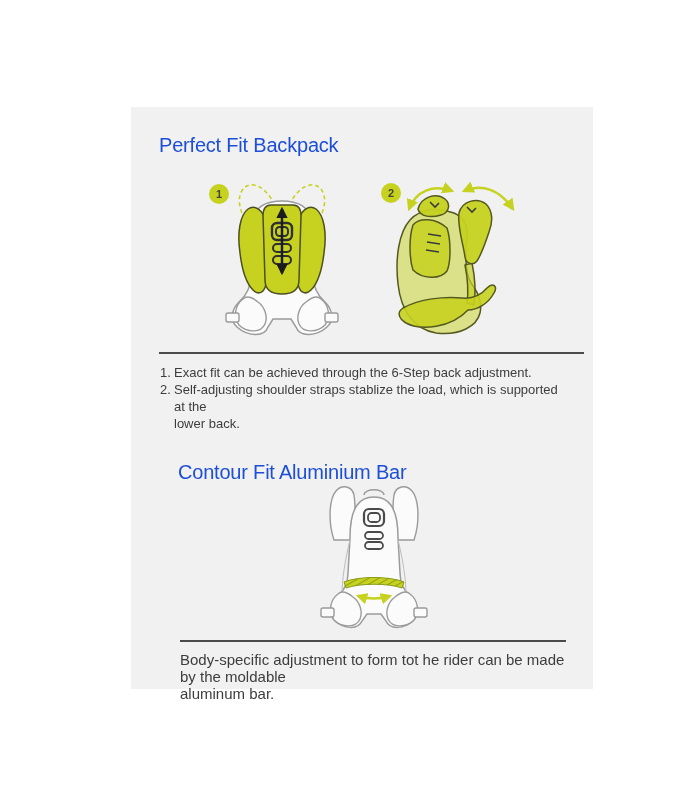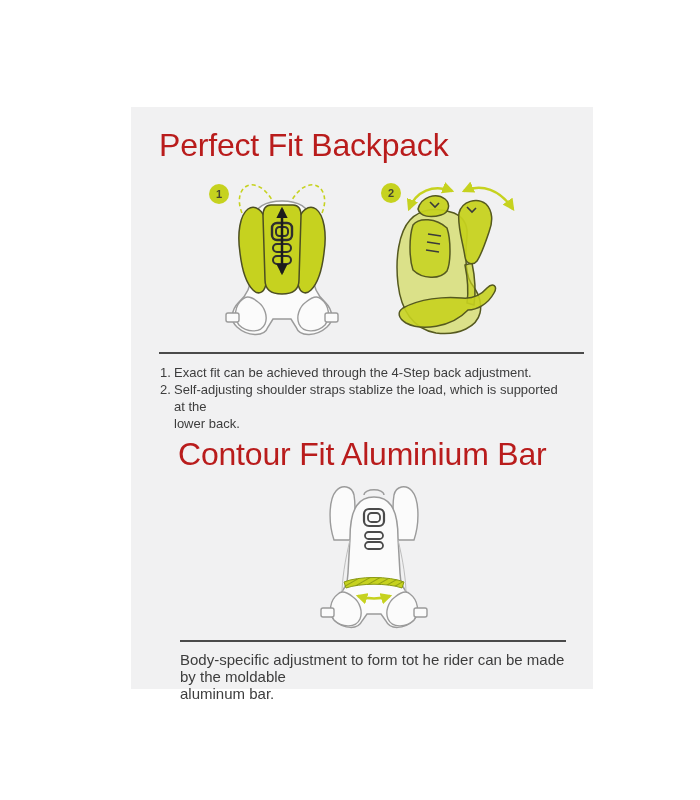--- a/index.html
+++ b/index.html
@@ -1,22 +1,22 @@
 <!DOCTYPE html>
 <html><head>
 <meta charset="utf-8">
 <style>
   html,body{margin:0;padding:0;background:#ffffff;}
   .page{position:relative;width:700px;height:800px;background:#ffffff;overflow:hidden;
         font-family:"Liberation Sans", sans-serif;color:#3d3d3d;}
   .card{position:absolute;left:131px;top:107px;width:462px;height:582px;background:#f1f1f2;}
-  .title{position:absolute;font-size:32px;font-weight:400;color:#b91c1c;letter-spacing:-0.2px;
+  .title{position:absolute;font-size:20px;font-weight:400;color:#1d4ed8;letter-spacing:-0.2px;
          line-height:26px;white-space:nowrap;text-align:right;}
   .title-1{left:28px;top:25px;}
-  .title-2{left:47px;top:334px;}
+  .title-2{left:47px;top:352px;}
   .fig{position:absolute;}
   .fig-1{left:65px;top:71px;width:184px;height:172px;}
   .fig-2{left:241px;top:71px;width:184px;height:172px;}
   .fig-3{left:167px;top:373px;width:164px;height:158px;}
   .rule{position:absolute;height:2px;background:#4a4a4a;}
   .rule-1{left:28px;top:245px;width:425px;}
   .rule-2{left:49px;top:533px;width:386px;}
   .instructions{position:absolute;left:29px;top:257px;width:405px;font-size:13px;line-height:17px;}
   .li{display:flex;}
   .li .marker{flex:0 0 14px;}
@@ -108,21 +108,21 @@
         <circle cx="19" cy="15" r="10" fill="#c6d21f"></circle>
         <text class="badge-num" x="19" y="19" text-anchor="middle">2</text>
       </g>
     </svg>
 
     <div class="rule rule-1"></div>
 
     <div class="instructions">
       <div class="li">
         <span class="marker">1.</span>
-        <span class="text">Exact fit can be achieved through the 4-Step back adjustment.</span>
+        <span class="text">Exact fit can be achieved through the 6-Step back adjustment.</span>
       </div>
       <div class="li">
         <span class="marker">2.</span>
         <span class="text">Self-adjusting shoulder straps stablize the load, which is supported at the
 lower back.</span>
       </div>
     </div>
 
     <div class="title title-2">Contour Fit Aluminium Bar</div>
 

